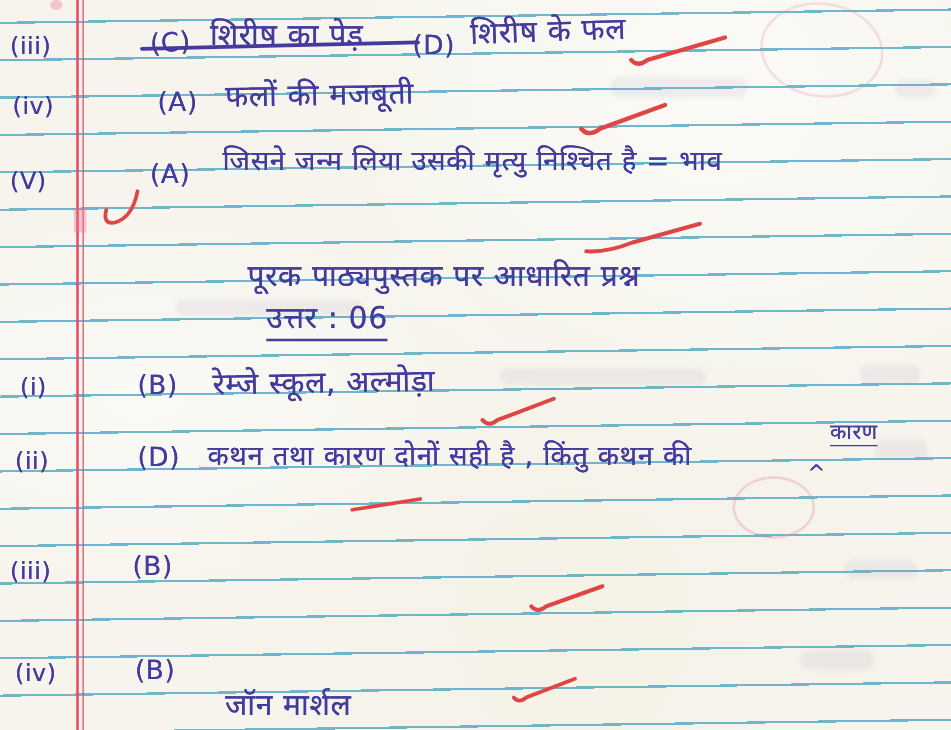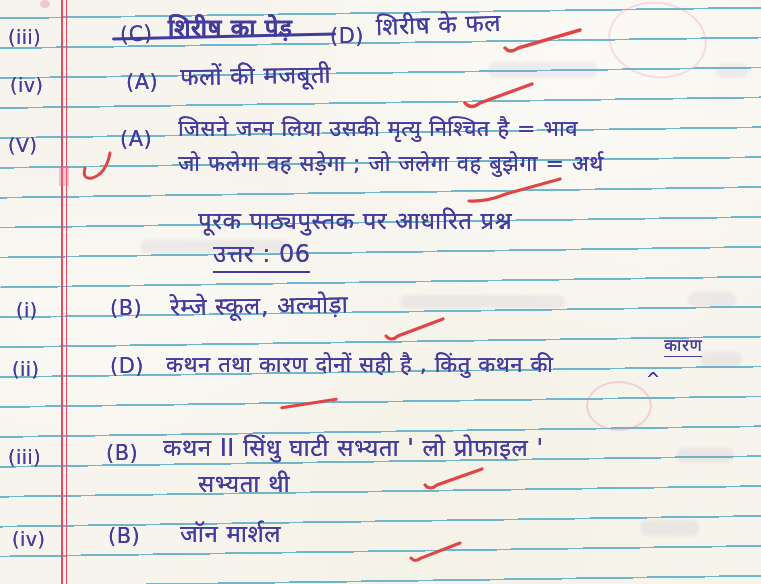--- a/index.html
+++ b/index.html
@@ -56,39 +56,38 @@
   <div class="ghost ghost-blob" style="left:688px;top:292px;width:48px;height:15px;"></div>
   <div class="ghost ghost-blob" style="left:700px;top:352px;width:42px;height:15px;"></div>
   <div class="ghost ghost-blob" style="left:676px;top:448px;width:58px;height:15px;"></div>
   <div class="ghost ghost-blob" style="left:640px;top:520px;width:60px;height:16px;"></div>
   <div class="ghost ghost-blob" style="left:716px;top:64px;width:32px;height:14px;"></div>
   <div class="ghost pink" style="left:40px;top:0;width:10px;height:8px;border-radius:50%;"></div>
   <div class="ghost pink" style="left:59px;top:166px;width:10px;height:20px;"></div>
 
   <div class="ink num" style="left:8px;top:26px;">(iii)</div>
   <div class="ink opt" style="left:120px;top:22px;transform:rotate(-4deg);">(C)</div>
-  <div class="ink hw1" style="left:168px;top:10px;font-weight:bold;">शिरीष का पेड़</div>
+  <div class="ink hw1" style="left:168px;top:10px;">शिरीष का पेड़</div>
   <div class="strike" style="left:112px;top:35px;width:224px;transform:rotate(-1.3deg);"></div>
   <div class="ink opt" style="left:330px;top:24px;">(D)</div>
   <div class="ink hw1" style="left:376px;top:7px;transform:rotate(-2deg);">शिरीष के फल</div>
   <svg class="redmark" style="left:502px;top:26px;" width="82" height="28" viewBox="0 0 82 28">
     <path d="M3 22 Q8 28 16 22 L78 4" fill="none" stroke="#e04545" stroke-width="3.4" stroke-linecap="round"></path>
   </svg>
 
   <div class="ink num" style="left:10px;top:74px;">(iv)</div>
   <div class="ink opt" style="left:126px;top:70px;">(A)</div>
   <div class="ink hw1" style="left:180px;top:58px;transform:rotate(-1deg);">फलों की मजबूती</div>
   <svg class="redmark" style="left:462px;top:80px;" width="74" height="30" viewBox="0 0 74 30">
     <path d="M3 23 Q9 30 18 23 L70 4" fill="none" stroke="#e04545" stroke-width="3.4" stroke-linecap="round"></path>
   </svg>
 
   <div class="ink num" style="left:8px;top:134px;">(V)</div>
   <div class="ink opt" style="left:120px;top:127px;">(A)</div>
   <div class="ink hw2" style="left:178px;top:112px;">जिसने जन्म लिया उसकी मृत्यु निश्चित है = भाव</div>
-  <div class="ink hw2" style="left:178px;top:147px;">जो फलेगा वह सड़ेगा ; जो जलेगा वह बुझेगा = अर्थ</div>
   <svg class="redmark" style="left:80px;top:150px;" width="34" height="32" viewBox="0 0 34 32">
     <path d="M30 3 Q26 24 12 28 Q2 30 5 18" fill="none" stroke="#e04545" stroke-width="3" stroke-linecap="round"></path>
   </svg>
   <svg class="redmark" style="left:466px;top:176px;" width="98" height="28" viewBox="0 0 98 28">
     <path d="M3 25 Q20 26 40 18 L94 3" fill="none" stroke="#e04545" stroke-width="3.2" stroke-linecap="round"></path>
   </svg>
 
   <div class="ink hw1" style="left:198px;top:203px;">पूरक पाठ्यपुस्तक पर आधारित प्रश्न</div>
   <div class="ink hw1 underline-ink" style="left:213px;top:236px;">उत्तर : 06</div>
 
@@ -101,26 +100,24 @@
 
   <div class="ink num" style="left:12px;top:358px;">(ii)</div>
   <div class="ink opt" style="left:110px;top:354px;">(D)</div>
   <div class="ink hw2" style="left:166px;top:348px;">कथन तथा कारण दोनों सही है , किंतु कथन की</div>
   <div class="ink ins" style="left:628px;top:333px;border-bottom:1.6px solid #443b9e;margin-left:36px;">कारण</div>
   <div class="ink ins" style="left:646px;top:369px;">^</div>
   <div class="redline" style="left:280px;top:402px;width:58px;transform:rotate(-9deg);"></div>
 
   <div class="ink num" style="left:8px;top:446px;">(iii)</div>
   <div class="ink opt" style="left:106px;top:441px;">(B)</div>
-  <div class="ink hw1" style="left:163px;top:430px;">कथन II सिंधु घाटी सभ्यता ' लो प्रोफाइल '</div>
-  <div class="ink hw1" style="left:198px;top:466px;">सभ्यता थी</div>
   <svg class="redmark" style="left:422px;top:466px;" width="64" height="26" viewBox="0 0 64 26">
     <path d="M3 19 Q8 25 15 19 L60 3" fill="none" stroke="#e04545" stroke-width="3.2" stroke-linecap="round"></path>
   </svg>
 
   <div class="ink num" style="left:12px;top:528px;">(iv)</div>
   <div class="ink opt" style="left:108px;top:524px;">(B)</div>
-  <div class="ink hw1" style="left:180px;top:516px;">जॉन मार्शल</div>
+  <div class="ink hw1" style="left:180px;top:546px;">जॉन मार्शल</div>
   <svg class="redmark" style="left:408px;top:540px;" width="56" height="24" viewBox="0 0 56 24">
     <path d="M3 18 Q7 23 13 18 L52 3" fill="none" stroke="#e04545" stroke-width="3" stroke-linecap="round"></path>
   </svg>
 
 </div>
 
 </body></html>

